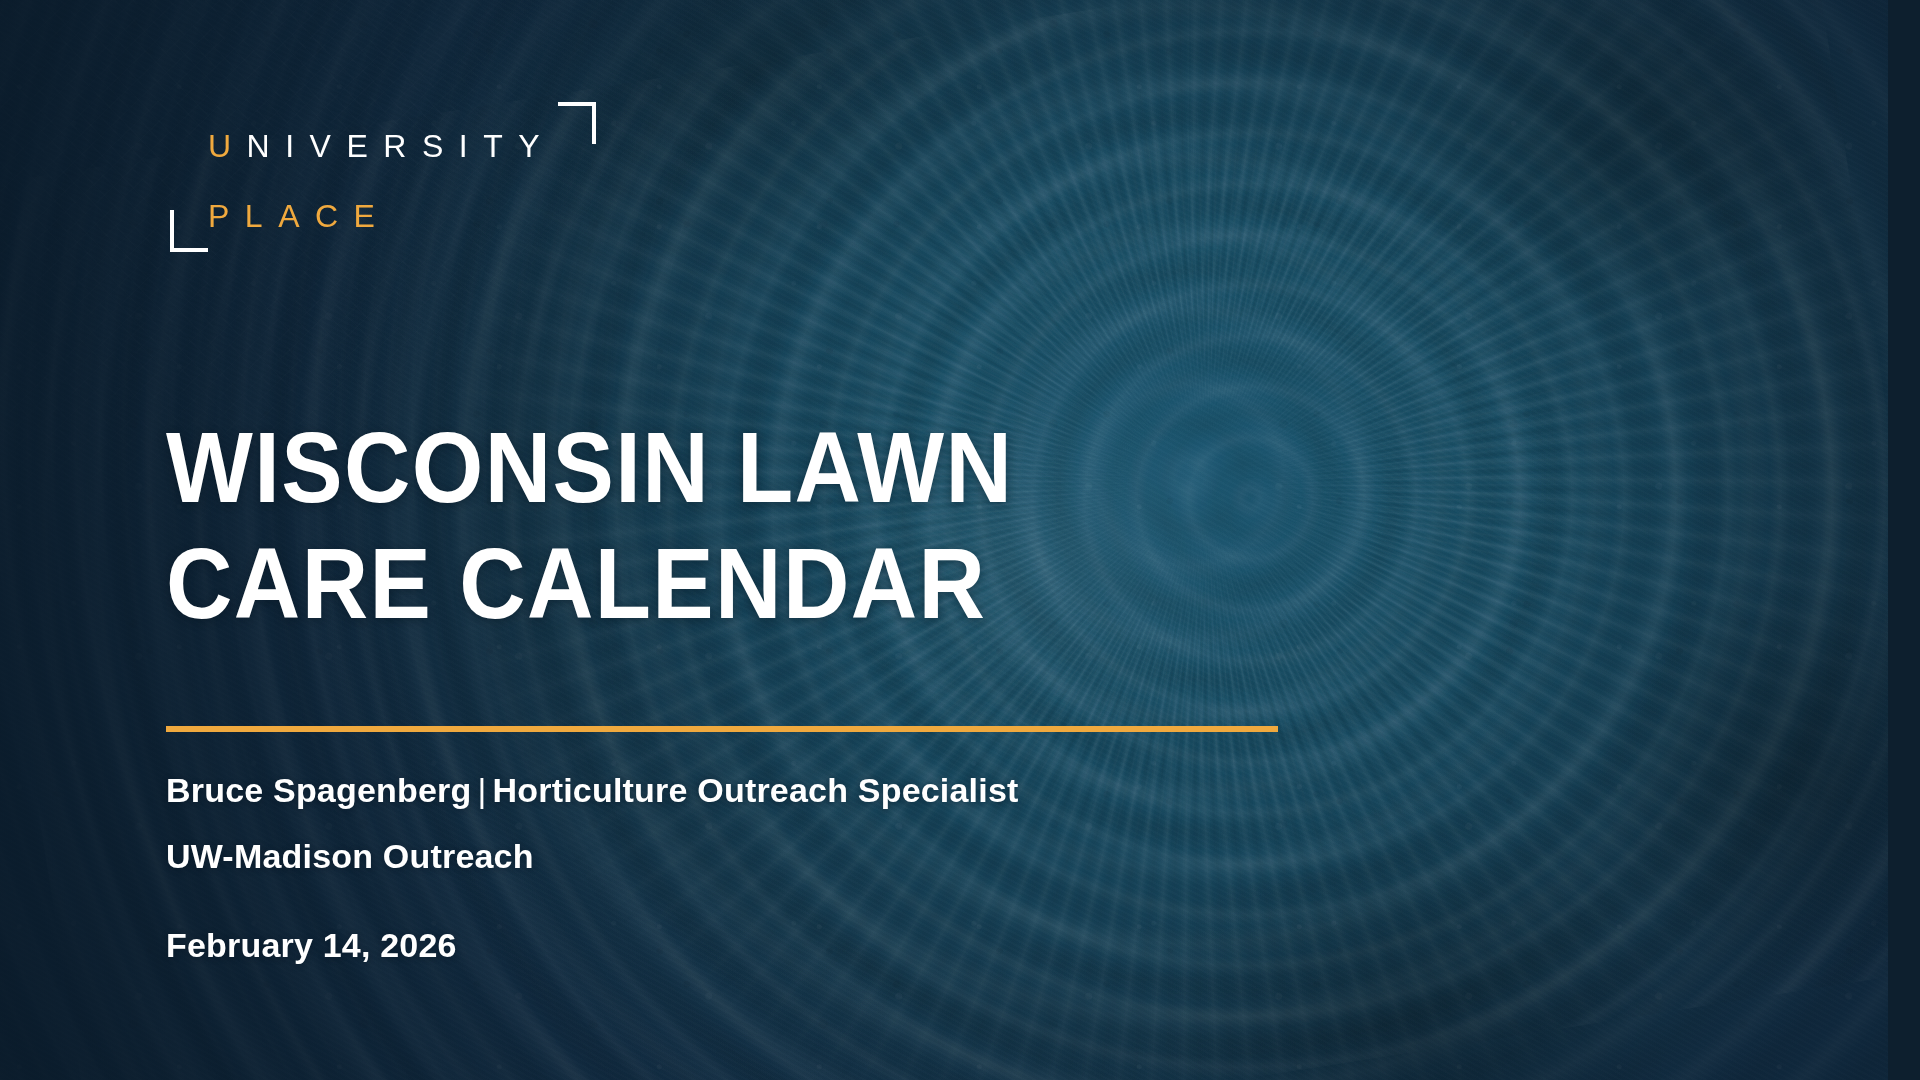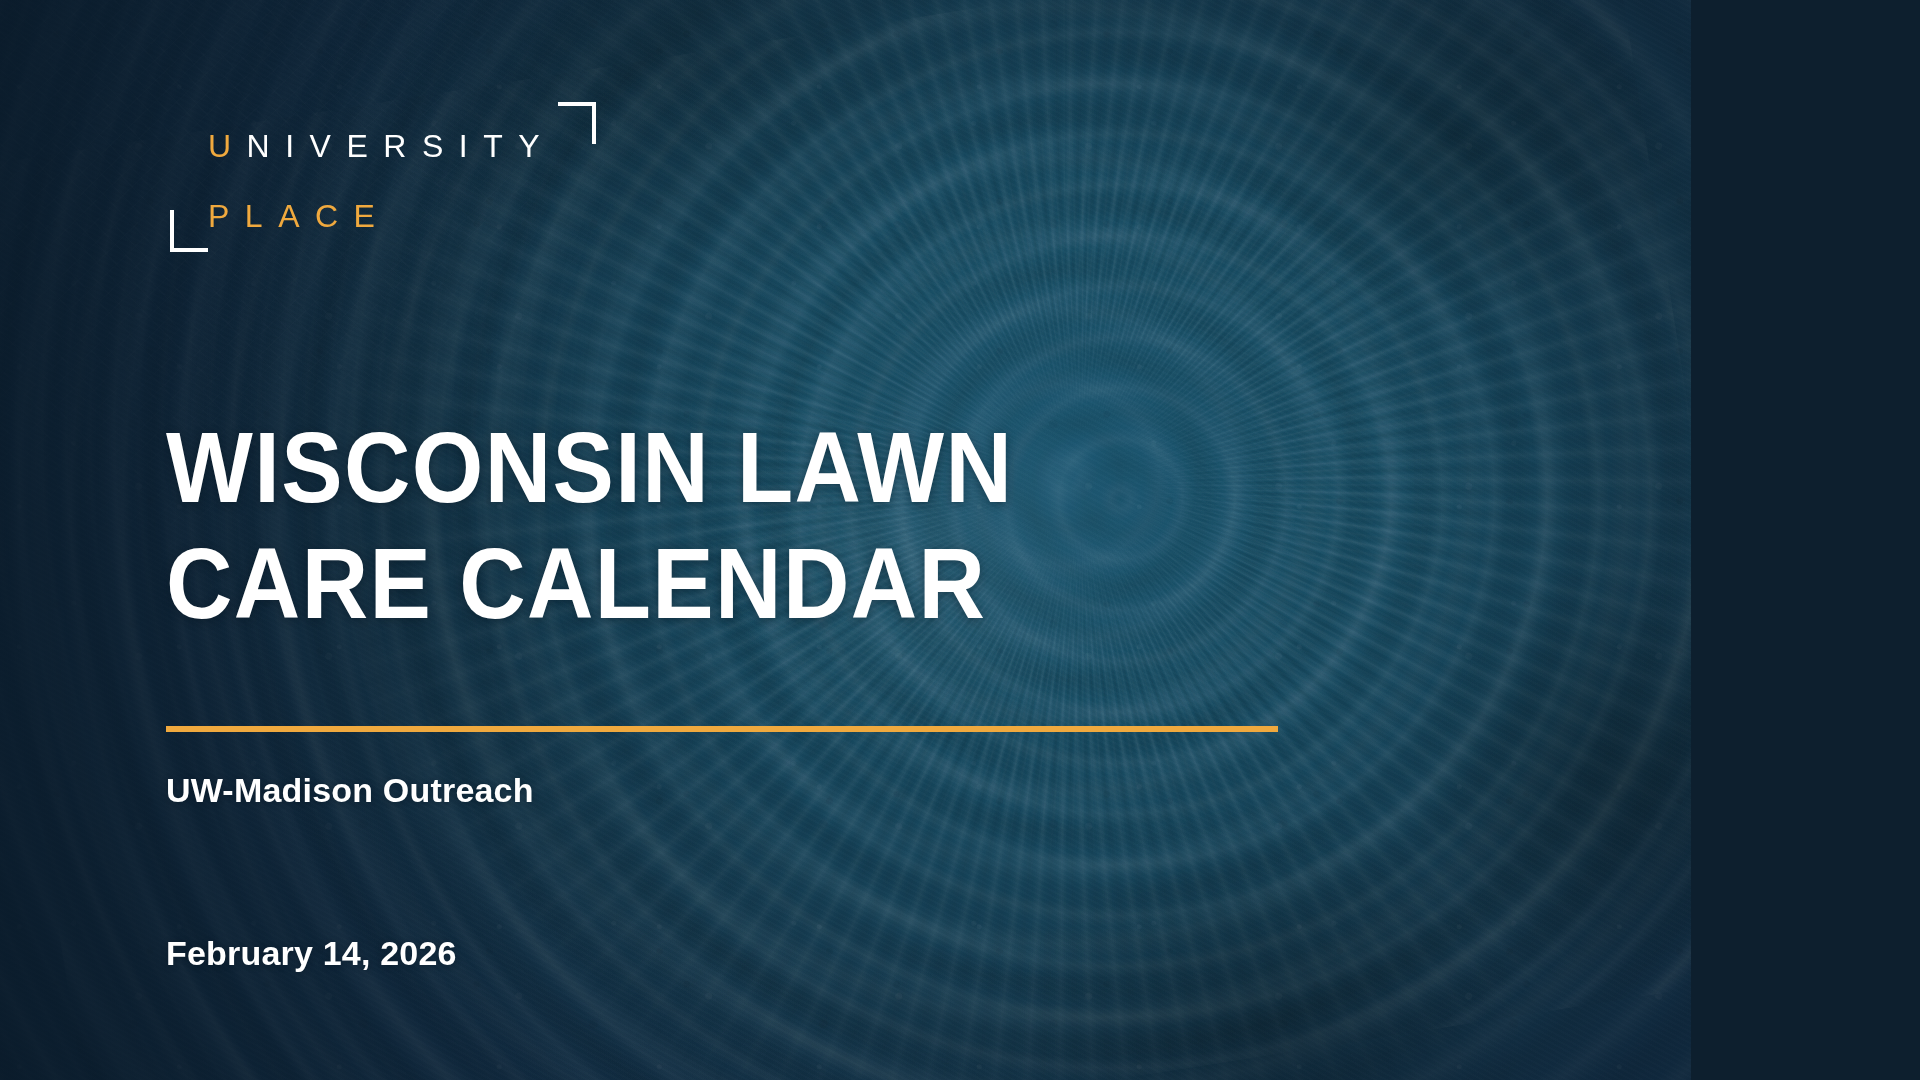--- a/index.html
+++ b/index.html
@@ -8,21 +8,21 @@
     padding: 0;
     background: #0d1f2e;
   }
   body {
     font-family: "Liberation Sans", sans-serif;
   }
 
   
   .slide {
     position: relative;
-    width: 1691px;
+    width: 1888px;
     height: 1080px;
     overflow: hidden;
     background: #701a75;
     user-select: none;
   }
 
   
   .bg {
     position: absolute;
     inset: 0;
@@ -243,21 +243,20 @@
   .date {
     position: absolute;
     left: 166px;
     top: 928px;
     color: #ffffff;
     font-size: 34px;
     font-weight: 700;
     letter-spacing: .2px;
     line-height: 1;
     text-shadow: 0 1px 6px rgba(5,18,30,.45);
-    margin-top: 8px;
   }
 </style>
 </head>
 <body>
 
 <div class="slide">
 
   <div class="bg bg-base"></div>
   <div class="bg bg-whorls"></div>
   <div class="bg bg-whorls2"></div>
@@ -279,18 +278,19 @@
   </div>
 
   <h1 class="title">
     <span class="title-line">WISCONSIN LAWN</span>
     <span class="title-line">CARE CALENDAR</span>
   </h1>
 
   <div class="rule"></div>
 
   <div class="presenter">
+    <span class="presenter-line"><span>Bruce Spagenberg</span><span class="sep">|</span><span>Horticulture Outreach Specialist</span></span>
     <span class="presenter-line">UW-Madison Outreach</span>
   </div>
 
   <div class="date">February 14, 2026</div>
 
 </div>
 
 </body></html>

